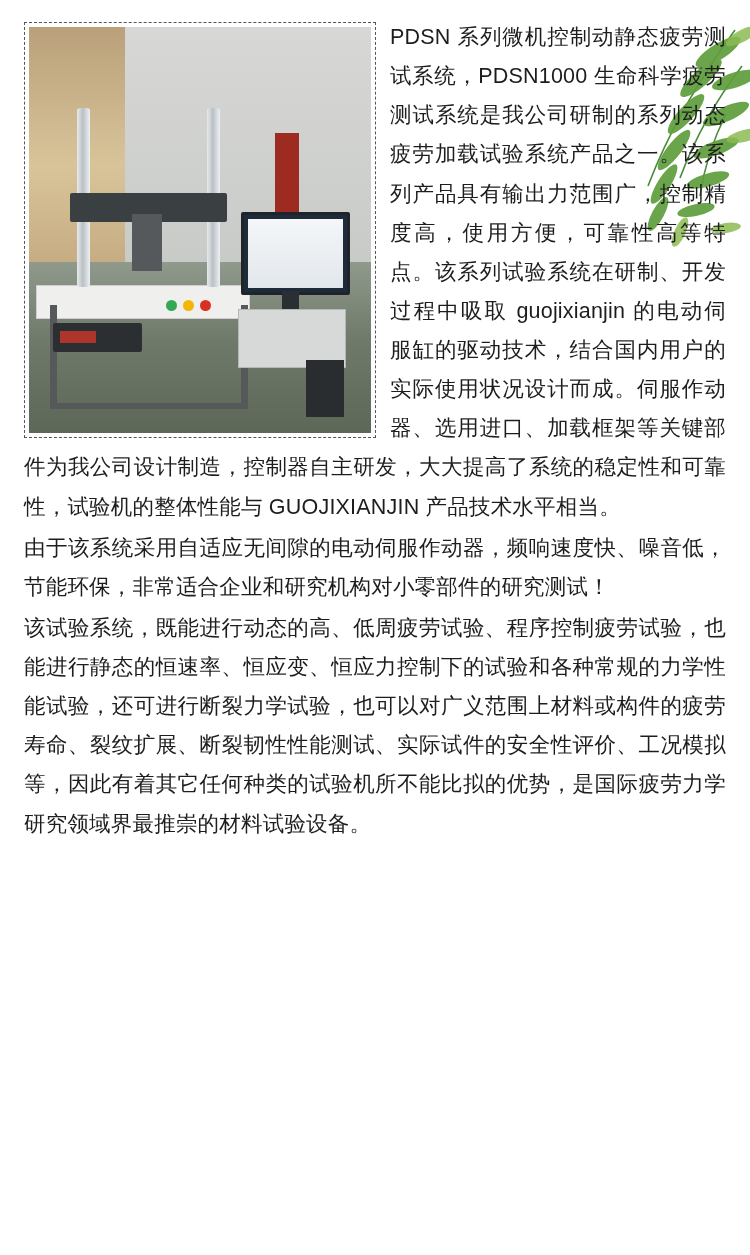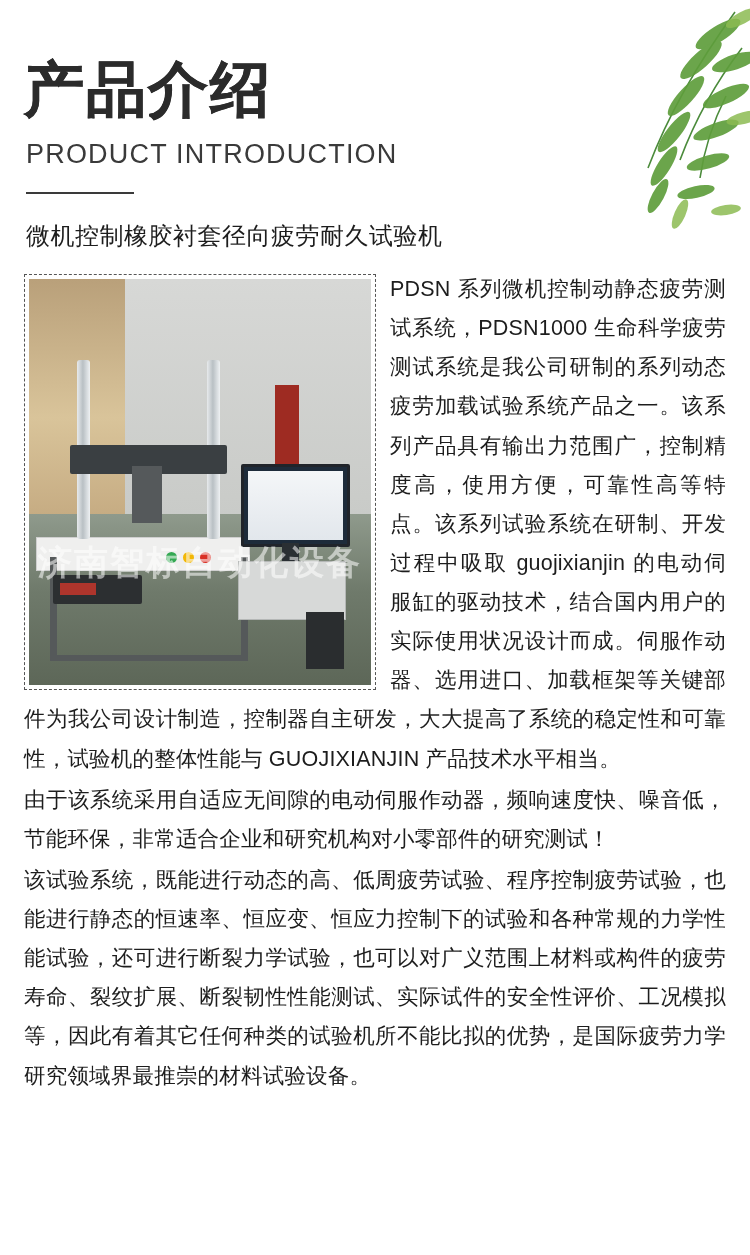--- a/index.html
+++ b/index.html
@@ -218,26 +218,20 @@
       <ellipse cx="128" cy="196" rx="19" ry="6" transform="rotate(-62 128 196)"></ellipse>
     </g>
     <g fill="#8cbb52" opacity="0.85">
       <ellipse cx="212" cy="18" rx="18" ry="6" transform="rotate(-28 212 18)"></ellipse>
       <ellipse cx="214" cy="118" rx="18" ry="6" transform="rotate(-14 214 118)"></ellipse>
       <ellipse cx="150" cy="214" rx="16" ry="5.5" transform="rotate(-66 150 214)"></ellipse>
       <ellipse cx="196" cy="210" rx="15" ry="5" transform="rotate(-8 196 210)"></ellipse>
     </g>
   </svg>
 
-  <div class="header">
-    <h1 class="title-cn">产品介绍</h1>
-    <div class="title-en">PRODUCT INTRODUCTION</div>
-    <div class="rule"></div>
-    <div class="subtitle">微机控制橡胶衬套径向疲劳耐久试验机</div>
-  </div>
 
   <div class="content clearfix">
 
     <div class="floatfig">
       <div class="photo">
         <div class="ph-wallL"></div>
         <div class="ph-wallR"></div>
         <div class="ph-floor"></div>
         <div class="ph-redcol"></div>
         <div class="ph-benchtop"></div>
@@ -247,21 +241,20 @@
         <div class="ph-crosshead"></div>
         <div class="ph-actuator"></div>
         <div class="ph-monitor"></div>
         <div class="ph-monstand"></div>
         <div class="ph-cabinet"></div>
         <div class="ph-ctrlbox"></div>
         <div class="ph-lamp1"></div>
         <div class="ph-lamp2"></div>
         <div class="ph-lamp3"></div>
         <div class="ph-tower"></div>
-        <div class="ph-watermark">济南智标自动化设备</div>
       </div>
     </div>
 
     <p class="para first">PDSN 系列微机控制动静态疲劳测试系统，PDSN1000 生命科学疲劳测试系统是我公司研制的系列动态疲劳加载试验系统产品之一。该系列产品具有输出力范围广，控制精度高，使用方便，可靠性高等特点。该系列试验系统在研制、开发过程中吸取 guojixianjin 的电动伺服缸的驱动技术，结合国内用户的实际使用状况设计而成。伺服作动器、选用进口、加载框架等关键部件为我公司设计制造，控制器自主研发，大大提高了系统的稳定性和可靠性，试验机的整体性能与 GUOJIXIANJIN 产品技术水平相当。</p>
     <p class="para">由于该系统采用自适应无间隙的电动伺服作动器，频响速度快、噪音低，节能环保，非常适合企业和研究机构对小零部件的研究测试！</p>
     <p class="para">该试验系统，既能进行动态的高、低周疲劳试验、程序控制疲劳试验，也能进行静态的恒速率、恒应变、恒应力控制下的试验和各种常规的力学性能试验，还可进行断裂力学试验，也可以对广义范围上材料或构件的疲劳寿命、裂纹扩展、断裂韧性性能测试、实际试件的安全性评价、工况模拟等，因此有着其它任何种类的试验机所不能比拟的优势，是国际疲劳力学研究领域界最推崇的材料试验设备。</p>
 
   </div>
 </div>
 

